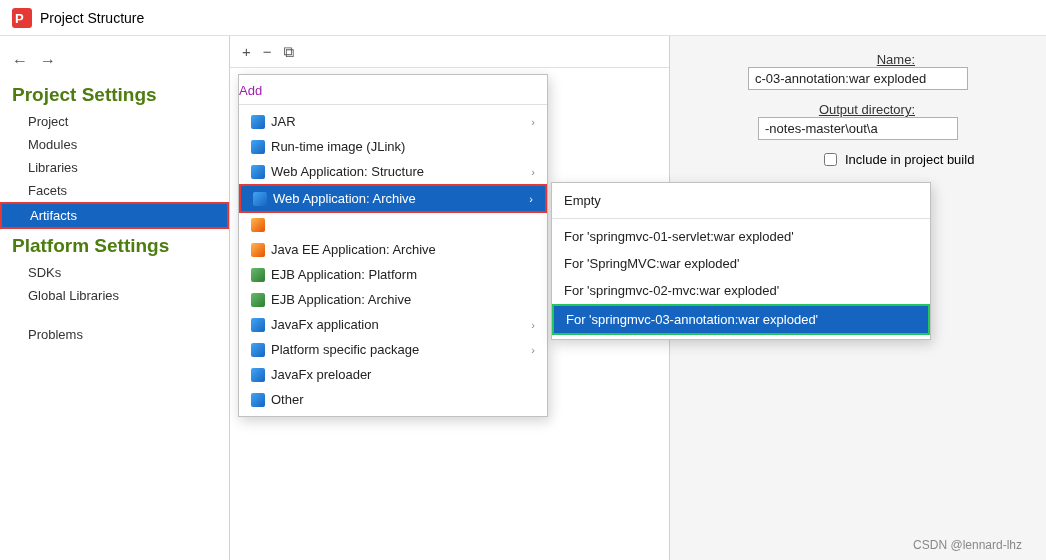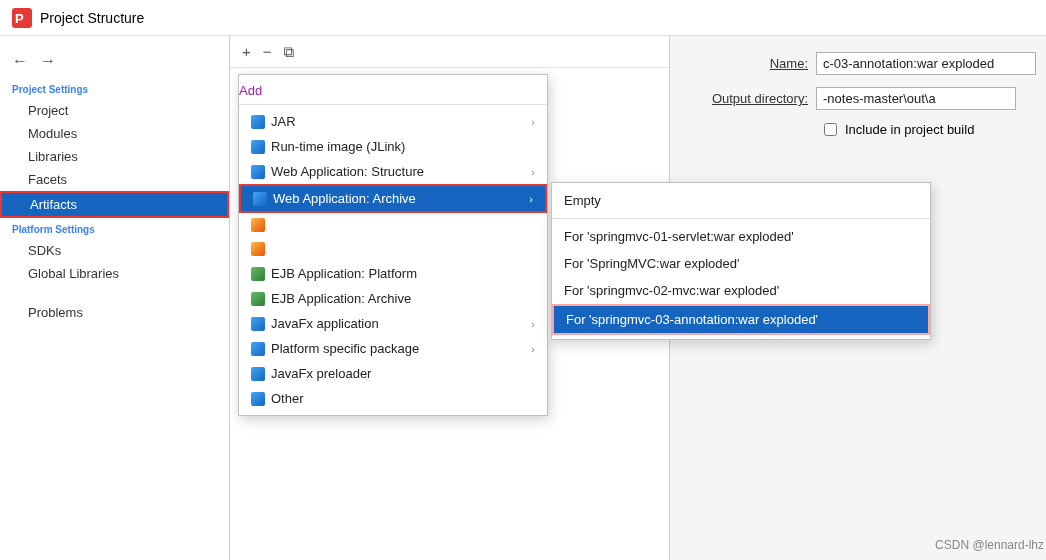--- a/index.html
+++ b/index.html
@@ -58,22 +58,22 @@
       background: none;
       border: none;
       cursor: pointer;
       color: #555;
       font-size: 16px;
       padding: 2px 4px;
     }
 
     .sidebar-section-title {
       font-weight: 700;
-      font-size: 10px;
-      color: #3b82f6;
+      font-size: 19px;
+      color: #4d7c0f;
       padding: 6px 12px 4px 12px;
     }
 
     .sidebar-item {
       padding: 4px 12px 4px 28px;
       cursor: pointer;
       color: #333;
       font-size: 13px;
     }
     .sidebar-item.active {
@@ -189,20 +189,21 @@
     .right-panel {
       flex: 1;
       background: #f5f5f5;
       padding: 16px;
     }
 
     .field-row {
       display: flex;
       align-items: center;
       margin-bottom: 12px;
+      flex-direction: column;
     }
     .field-label {
       font-size: 13px;
       color: #333;
       min-width: 130px;
       text-align: right;
       padding-right: 8px;
     }
     .field-label span {
       text-decoration: underline;
@@ -235,21 +236,21 @@
       margin-right: 6px;
       flex-shrink: 0;
     }
     .gem-blue { background: linear-gradient(135deg, #42a5f5, #1565c0); }
     .gem-orange { background: linear-gradient(135deg, #ffb74d, #e65100); }
     .gem-green { background: linear-gradient(135deg, #66bb6a, #2e7d32); }
 
     .watermark {
       position: absolute;
       bottom: 8px;
-      right: 8px;
+      right: 24px;
       font-size: 12px;
       color: #888;
     }
 
     
     .menu-highlighted-border {
       border: 2px solid #e53935 !important;
     }
   </style>
 </head>
@@ -342,31 +343,32 @@
           <div class="submenu-separator"></div>
           <div class="submenu-item">
             <span>For 'springmvc-01-servlet:war exploded'</span>
           </div>
           <div class="submenu-item">
             <span>For 'SpringMVC:war exploded'</span>
           </div>
           <div class="submenu-item">
             <span>For 'springmvc-02-mvc:war exploded'</span>
           </div>
-          <div class="submenu-item active" style="border: 2px solid #fca5a5;">
+          <div class="submenu-item active" style="border: 2px solid #22c55e;">
             <span>For 'springmvc-03-annotation:war exploded'</span>
           </div>
         </div>
       </div>
 
       <div class="menu-item">
         <span class="gem gem-orange"></span>
       </div>
       <div class="menu-item">
         <span class="gem gem-orange"></span>
+        <span>Java EE Application: Archive</span>
       </div>
       <div class="menu-item">
         <span class="gem gem-green"></span>
         <span>EJB Application: Platform</span>
       </div>
       <div class="menu-item">
         <span class="gem gem-green"></span>
         <span>EJB Application: Archive</span>
       </div>
       <div class="menu-item">

